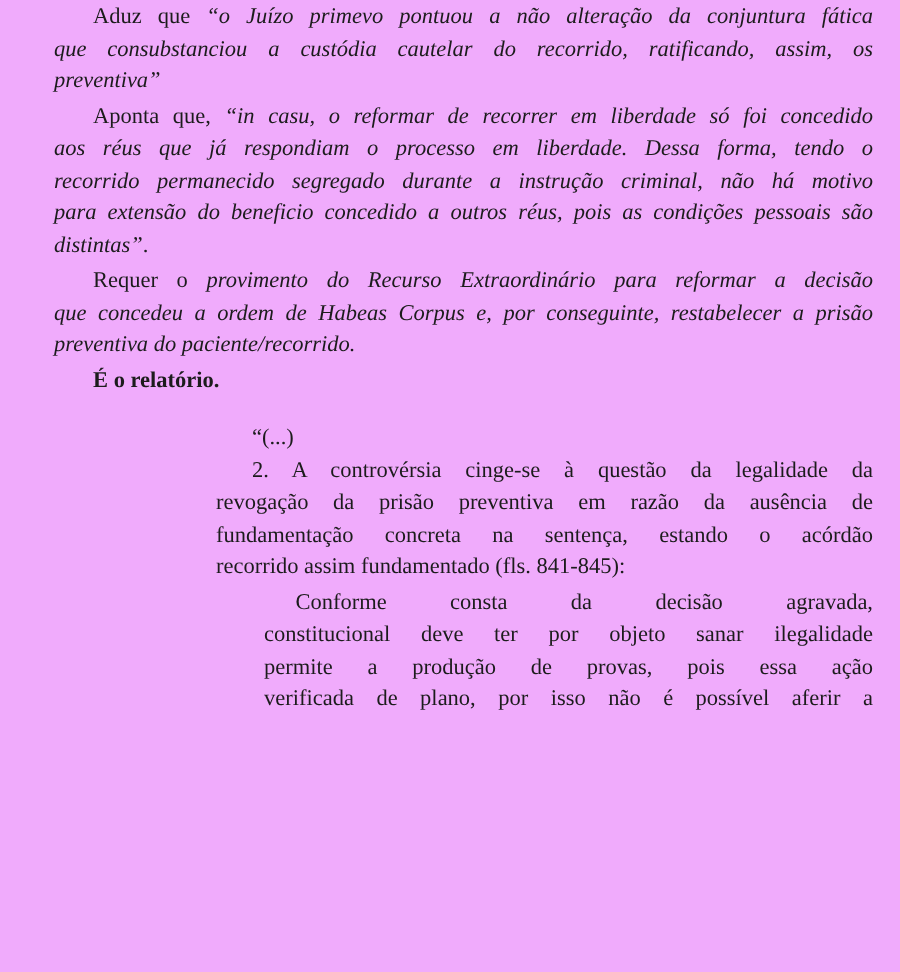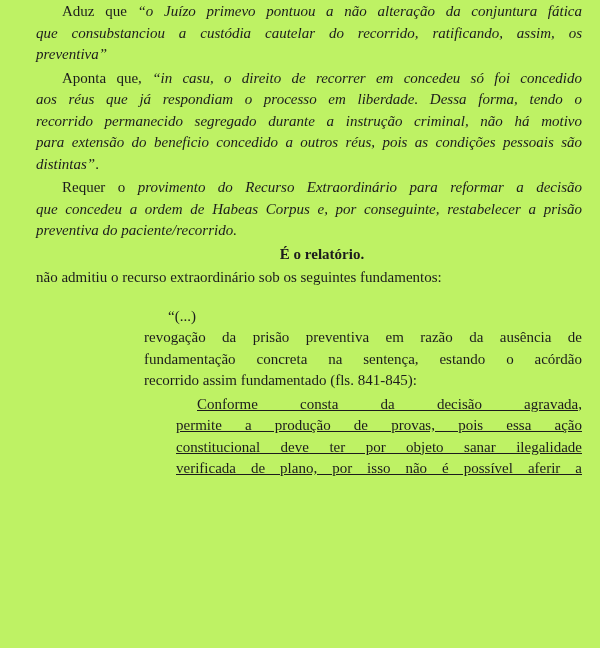--- a/index.html
+++ b/index.html
@@ -5,72 +5,72 @@
   html, body {
     margin: 0;
     padding: 0;
     background: #ffffff;
   }
   .page {
     position: relative;
     width: 600px;
     height: 648px;
     box-sizing: border-box;
-    background: #bef264;
+    background: #f0abfc;
     padding: 1px 18px 0 36px;
     font-family: "Liberation Serif", "DejaVu Serif", serif;
     font-size: 15px;
     line-height: 21.5px;
     color: #1c1c1c;
     overflow: hidden;
   }
   .block { margin: 0 0 2px 0; }
   .block.body { margin-left: 0; }
   .block.quote1 { margin-left: 108px; margin-top: 17px; }
-  .block.quote2 { margin-left: 140px; margin-top: 1px; text-decoration: underline; }
+  .block.quote2 { margin-left: 140px; margin-top: 1px; }
   .line { text-align: left; }
   .line.j { text-align: justify; text-align-last: justify; }
-  .body > .ind { padding-left: 26px; text-align: center; }
+  .body > .ind { padding-left: 26px; }
   .quote1 > .ind { padding-left: 24px; }
   .quote2 > .ind { padding-left: 21px; }
   .run.italic { font-style: italic; }
   .run.bold { font-weight: bold; }
 </style>
 </head>
 <body>
 
 <div class="page">
     <div class="block body">
       <div class="line j ind"><span class="run normal">Aduz que </span><span class="run italic">“o Juízo primevo pontuou a não alteração da conjuntura fática</span></div>
       <div class="line j"><span class="run italic">que consubstanciou a custódia cautelar do recorrido, ratificando, assim, os</span></div>
       <div class="line"><span class="run italic">preventiva”</span></div>
     </div>
     <div class="block body">
-      <div class="line j ind"><span class="run normal">Aponta que, </span><span class="run italic">“in casu, o direito de recorrer em concedeu só foi concedido</span></div>
+      <div class="line j ind"><span class="run normal">Aponta que, </span><span class="run italic">“in casu, o reformar de recorrer em liberdade só foi concedido</span></div>
       <div class="line j"><span class="run italic">aos réus que já respondiam o processo em liberdade. Dessa forma, tendo o</span></div>
       <div class="line j"><span class="run italic">recorrido permanecido segregado durante a instrução criminal, não há motivo</span></div>
       <div class="line j"><span class="run italic">para extensão do beneficio concedido a outros réus, pois as condições pessoais são</span></div>
       <div class="line"><span class="run italic">distintas”</span><span class="run normal">.</span></div>
     </div>
     <div class="block body">
       <div class="line j ind"><span class="run normal">Requer o </span><span class="run italic">provimento do Recurso Extraordinário para reformar a decisão</span></div>
       <div class="line j"><span class="run italic">que concedeu a ordem de Habeas Corpus e, por conseguinte, restabelecer a prisão</span></div>
       <div class="line"><span class="run italic">preventiva do paciente/recorrido.</span></div>
     </div>
     <div class="block body">
       <div class="line ind"><span class="run bold">É o relatório.</span></div>
     </div>
     <div class="block body">
-      <div class="line"><span class="run normal">não admitiu o recurso extraordinário sob os seguintes fundamentos:</span></div>
     </div>
     <div class="block quote1">
       <div class="line ind"><span class="run normal">“(...)</span></div>
+      <div class="line j ind"><span class="run normal">2. A controvérsia cinge-se à questão da legalidade da</span></div>
       <div class="line j"><span class="run normal">revogação da prisão preventiva em razão da ausência de</span></div>
       <div class="line j"><span class="run normal">fundamentação concreta na sentença, estando o acórdão</span></div>
       <div class="line"><span class="run normal">recorrido assim fundamentado (fls. 841-845):</span></div>
     </div>
     <div class="block quote2">
       <div class="line j ind"><span class="run normal">Conforme consta da decisão agravada,</span></div>
+      <div class="line j"><span class="run normal">constitucional deve ter por objeto sanar ilegalidade</span></div>
       <div class="line j"><span class="run normal">permite a produção de provas, pois essa ação</span></div>
-      <div class="line j"><span class="run normal">constitucional deve ter por objeto sanar ilegalidade</span></div>
       <div class="line j"><span class="run normal">verificada de plano, por isso não é possível aferir a</span></div>
     </div>
   </div>
 
 </body></html>

